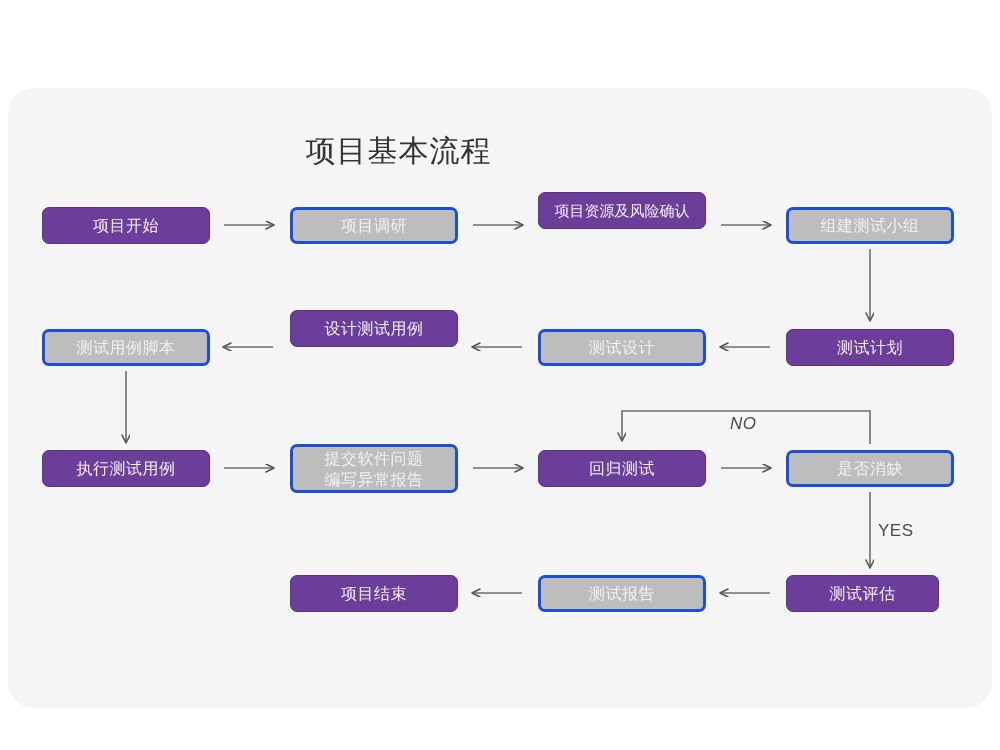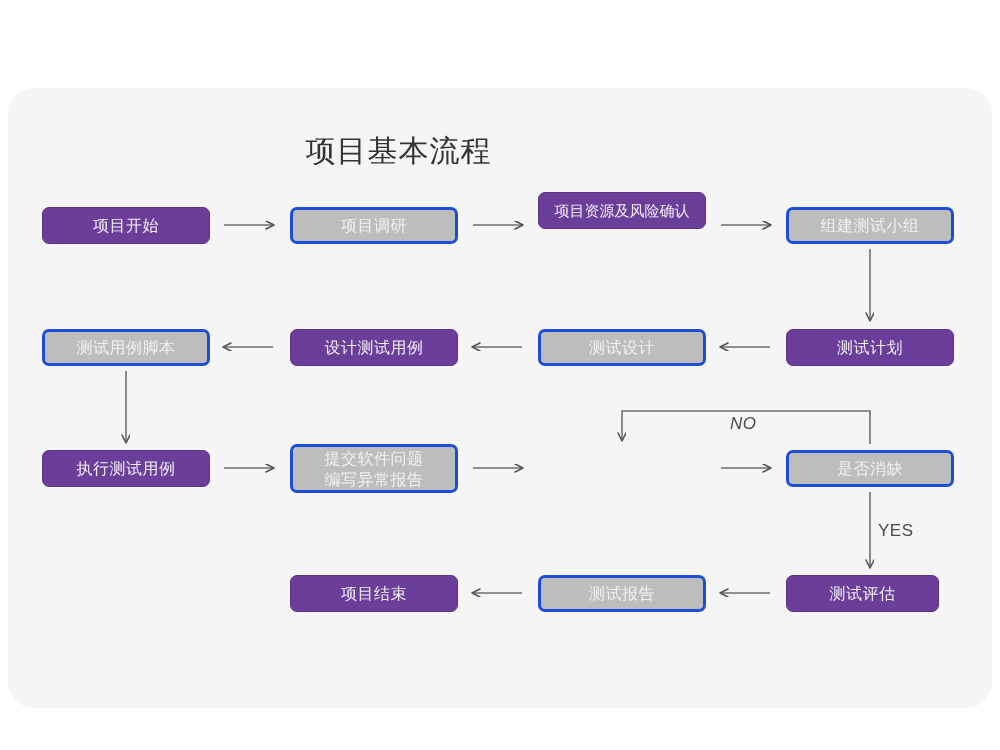--- a/index.html
+++ b/index.html
@@ -119,26 +119,27 @@
 
   <div class="edge-label" style="left:730px; top:414px;font-style:italic;">NO</div>
   <div class="edge-label" style="left:878px; top:521px;">YES</div>
 
   <div class="node purple" style="left:42px;  top:207px; width:168px; height:37px;">项目开始</div>
   <div class="node gray" style="left:290px; top:207px; width:168px; height:37px;">项目调研</div>
   <div class="node purple tight" style="left:538px; top:192px; width:168px; height:37px;">项目资源及风险确认</div>
   <div class="node gray" style="left:786px; top:207px; width:168px; height:37px;">组建测试小组</div>
 
   <div class="node gray" style="left:42px;  top:329px; width:168px; height:37px;">测试用例脚本</div>
-  <div class="node purple" style="left:290px; top:329px; width:168px; height:37px;">设计测试用例</div>
+  <div class="node purple" style="left:290px; top:310px; width:168px; height:37px;">设计测试用例</div>
   <div class="node gray" style="left:538px; top:329px; width:168px; height:37px;">测试设计</div>
   <div class="node purple" style="left:786px; top:329px; width:168px; height:37px;">测试计划</div>
 
   <div class="node purple" style="left:42px;  top:450px; width:168px; height:37px;">执行测试用例</div>
   <div class="node gray" style="left:290px; top:444px; width:168px; height:49px;">提交软件问题
 编写异常报告</div>
+  <div class="node purple" style="left:538px; top:450px; width:168px; height:37px;">回归测试</div>
   <div class="node gray" style="left:786px; top:450px; width:168px; height:37px;">是否消缺</div>
 
   <div class="node gray" style="left:538px; top:575px; width:168px; height:37px;">测试报告</div>
   <div class="node purple" style="left:290px; top:575px; width:168px; height:37px;">项目结束</div>
   <div class="node purple" style="left:786px; top:575px; width:153px; height:37px;">测试评估</div>
 
 </div>
 
 </body></html>

